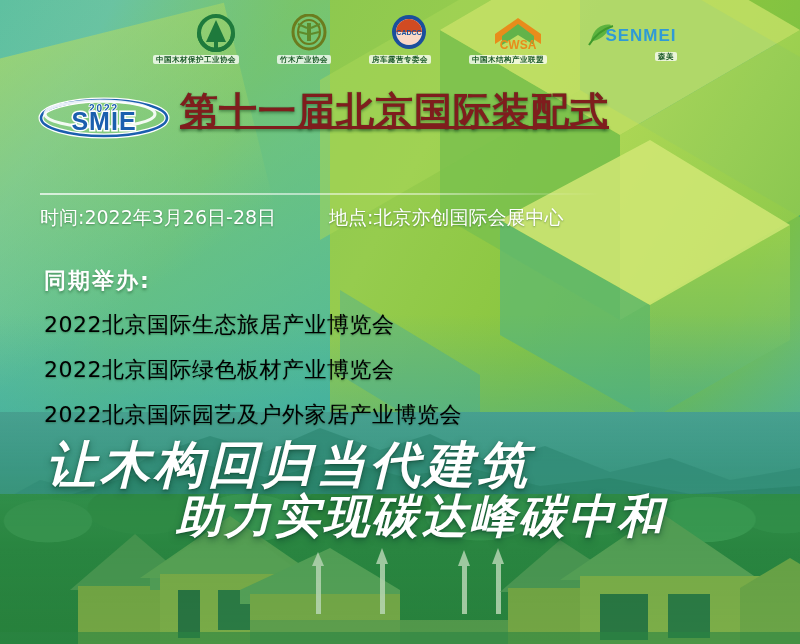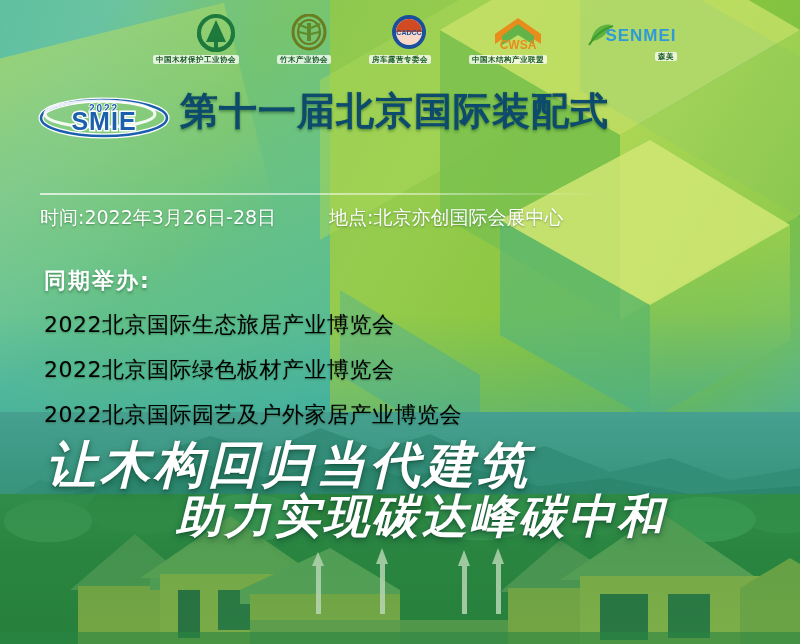--- a/index.html
+++ b/index.html
@@ -91,23 +91,23 @@
   }
 
   
   .head{
     position:absolute;left:38px;top:92px;width:740px;
   }
   .head-row1{display:flex;gap:10px;}
   .smie{flex:0 0 auto;}
   .title-l1,.title-l2{
     font-family:"DejaVu Sans","Liberation Sans",sans-serif;
-    font-weight:bold;color:#0c4a6e;
+    font-weight:bold;color:#7f1d1d;
     text-shadow:0 2px 3px rgba(20,70,30,.45),0 0 1px rgba(20,70,30,.5);
-    letter-spacing:1px;white-space:nowrap;line-height:1;
+    letter-spacing:1px;white-space:nowrap;line-height:1;text-decoration:underline;
   }
   .title-l1{font-size:38px;}
   .title-l2{font-size:42px;margin-top:8px;letter-spacing:2px;}
 
   .rule{
     position:absolute;left:40px;top:193px;width:560px;height:2px;
     background:linear-gradient(90deg,rgba(255,255,255,.70),rgba(255,255,255,.45) 70%,rgba(255,255,255,0));
   }
 
   .meta{

